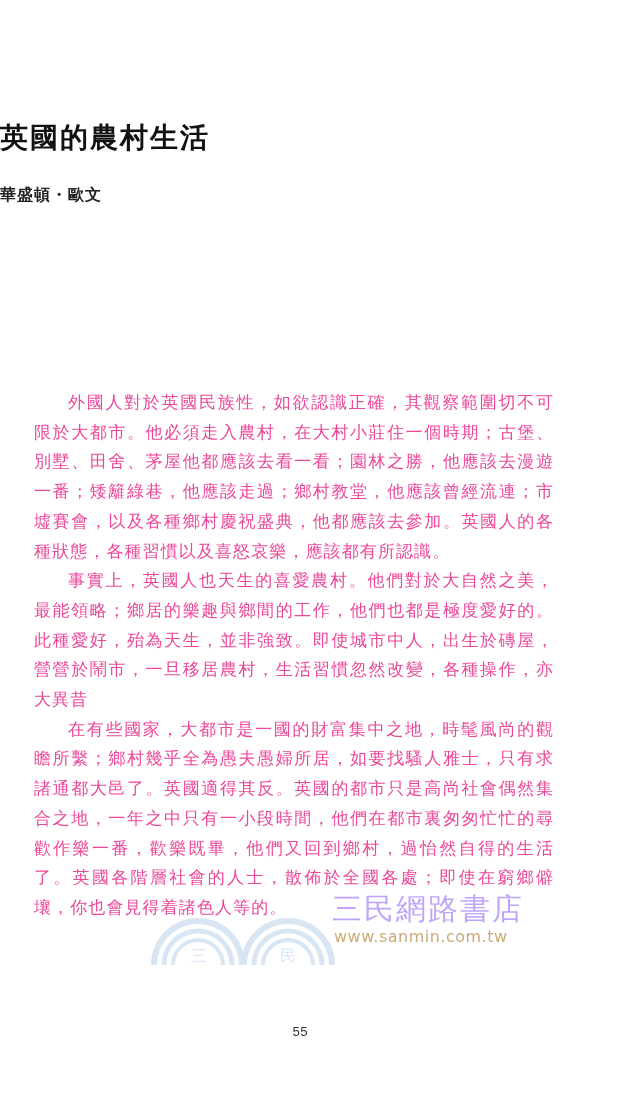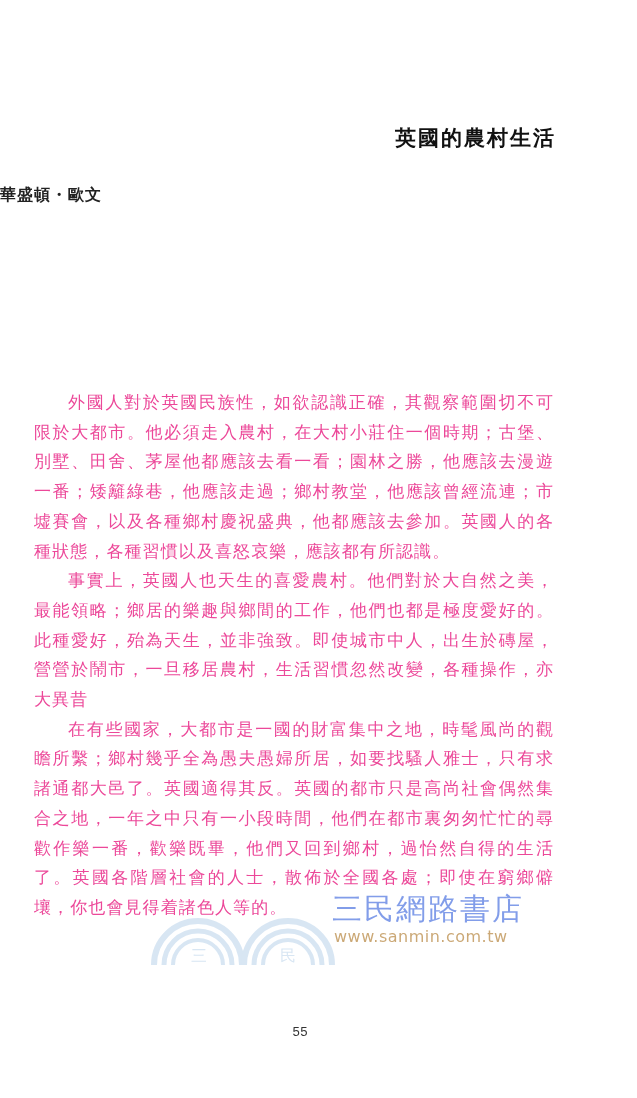--- a/index.html
+++ b/index.html
@@ -13,22 +13,22 @@
     position: relative;
     overflow: hidden;
     font-family: "DejaVu Serif", "Liberation Serif", serif;
     color: #1a1a1a;
   }
   .title {
     position: absolute;
     left: 0;
     width: 556px;
     top: 118px;
-    text-align: right;
-    font-size: 21px;
+    text-align: left;
+    font-size: 28px;
     font-weight: bold;
     letter-spacing: 2px;
     color: #111;
     line-height: 40px;
     font-family: "DejaVu Serif", serif;
   }
   .author {
     position: absolute;
     left: 0;
     width: 580px;
@@ -67,21 +67,21 @@
   .wm-arches {
     position: absolute;
     left: 0;
     top: 0;
   }
   .wm-title {
     position: absolute;
     left: 184px;
     top: 2px;
     font-size: 30px;
-    color: #1d4ed8;
+    color: #8b5cf6;
     letter-spacing: 2px;
     font-family: Liberation Serif, serif;
   }
   .wm-url {
     position: absolute;
     left: 186px;
     top: 40px;
     font-size: 16px;
     color: #a16207;
     font-family: "DejaVu Sans", sans-serif;

